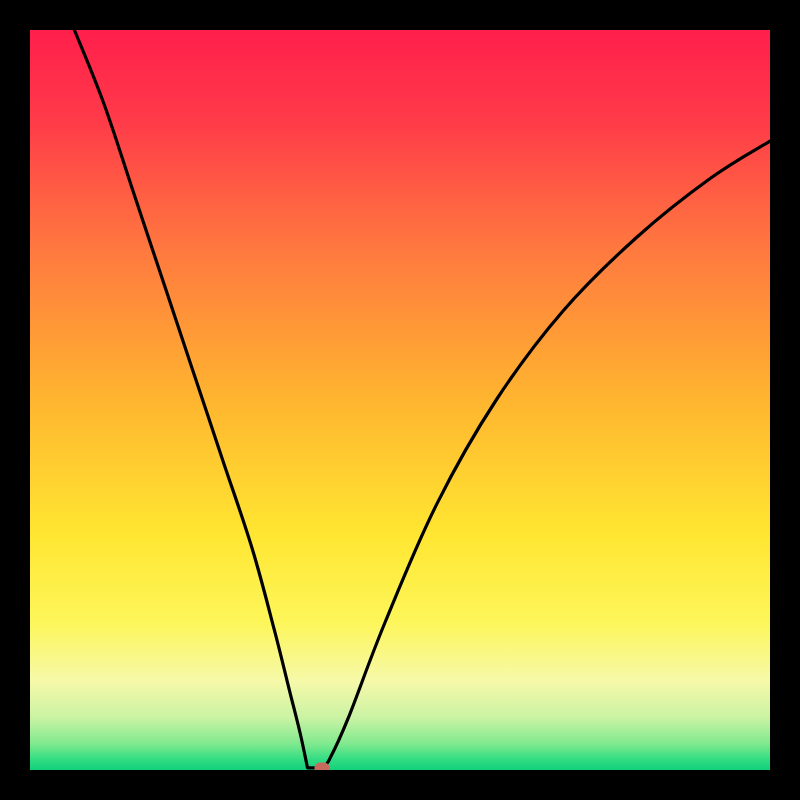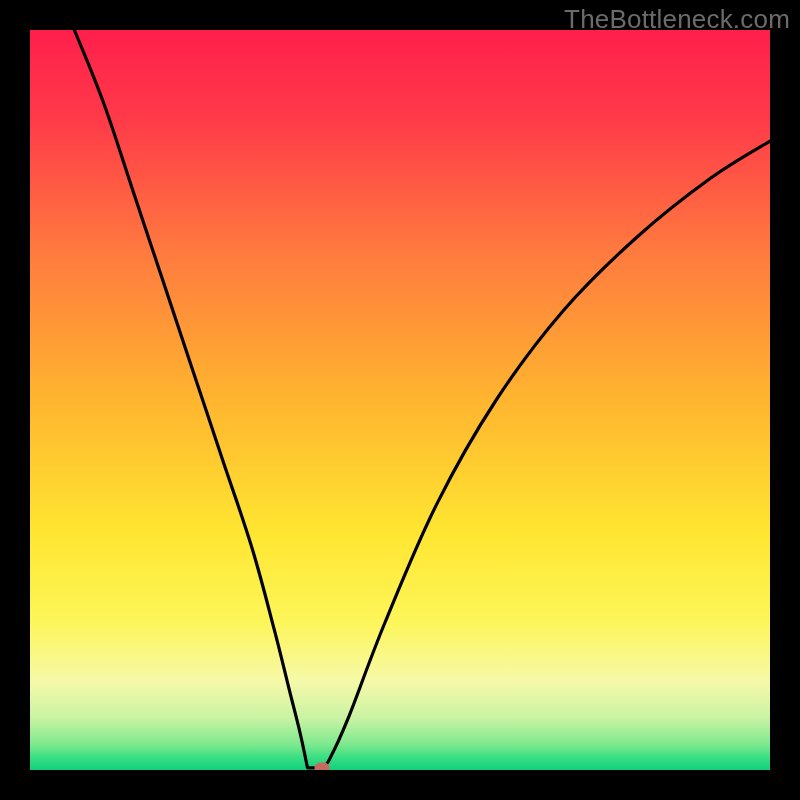--- a/index.html
+++ b/index.html
@@ -53,21 +53,20 @@
     border-radius: 6px / 5px;
     transform: translate(-50%, -50%);
     z-index: 12;
   }
 </style>
 </head>
 <body>
 
 <div class="frame">
 
-  <div class="watermark">TheBottleneck.com</div>
 
   <div class="plot-area">
     <svg class="gradient" viewBox="0 0 740 740" preserveAspectRatio="none">
       <defs>
         <linearGradient id="bg-grad" x1="0" y1="0" x2="0" y2="1">
             <stop offset="0%" stop-color="#ff1f4b"></stop>
             <stop offset="12%" stop-color="#ff3a49"></stop>
             <stop offset="30%" stop-color="#ff7a3f"></stop>
             <stop offset="50%" stop-color="#ffb52f"></stop>
             <stop offset="68%" stop-color="#ffe631"></stop>

